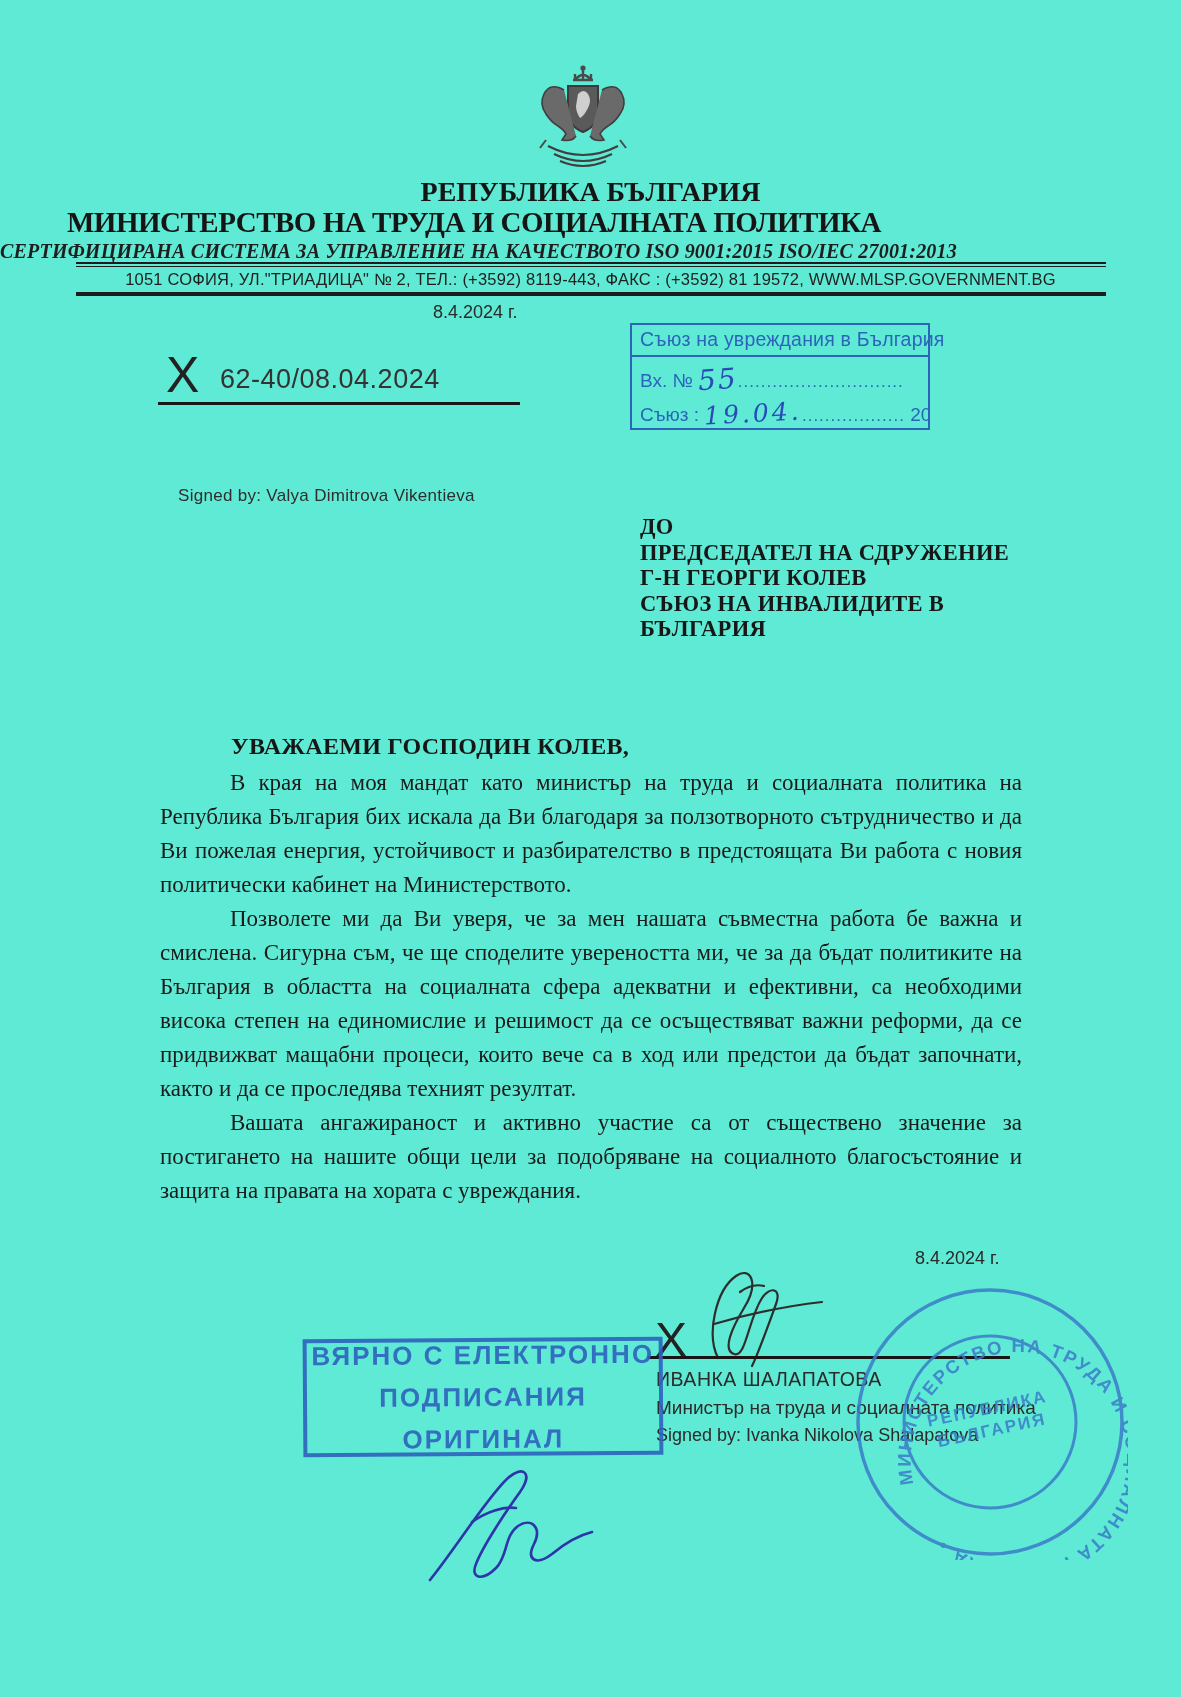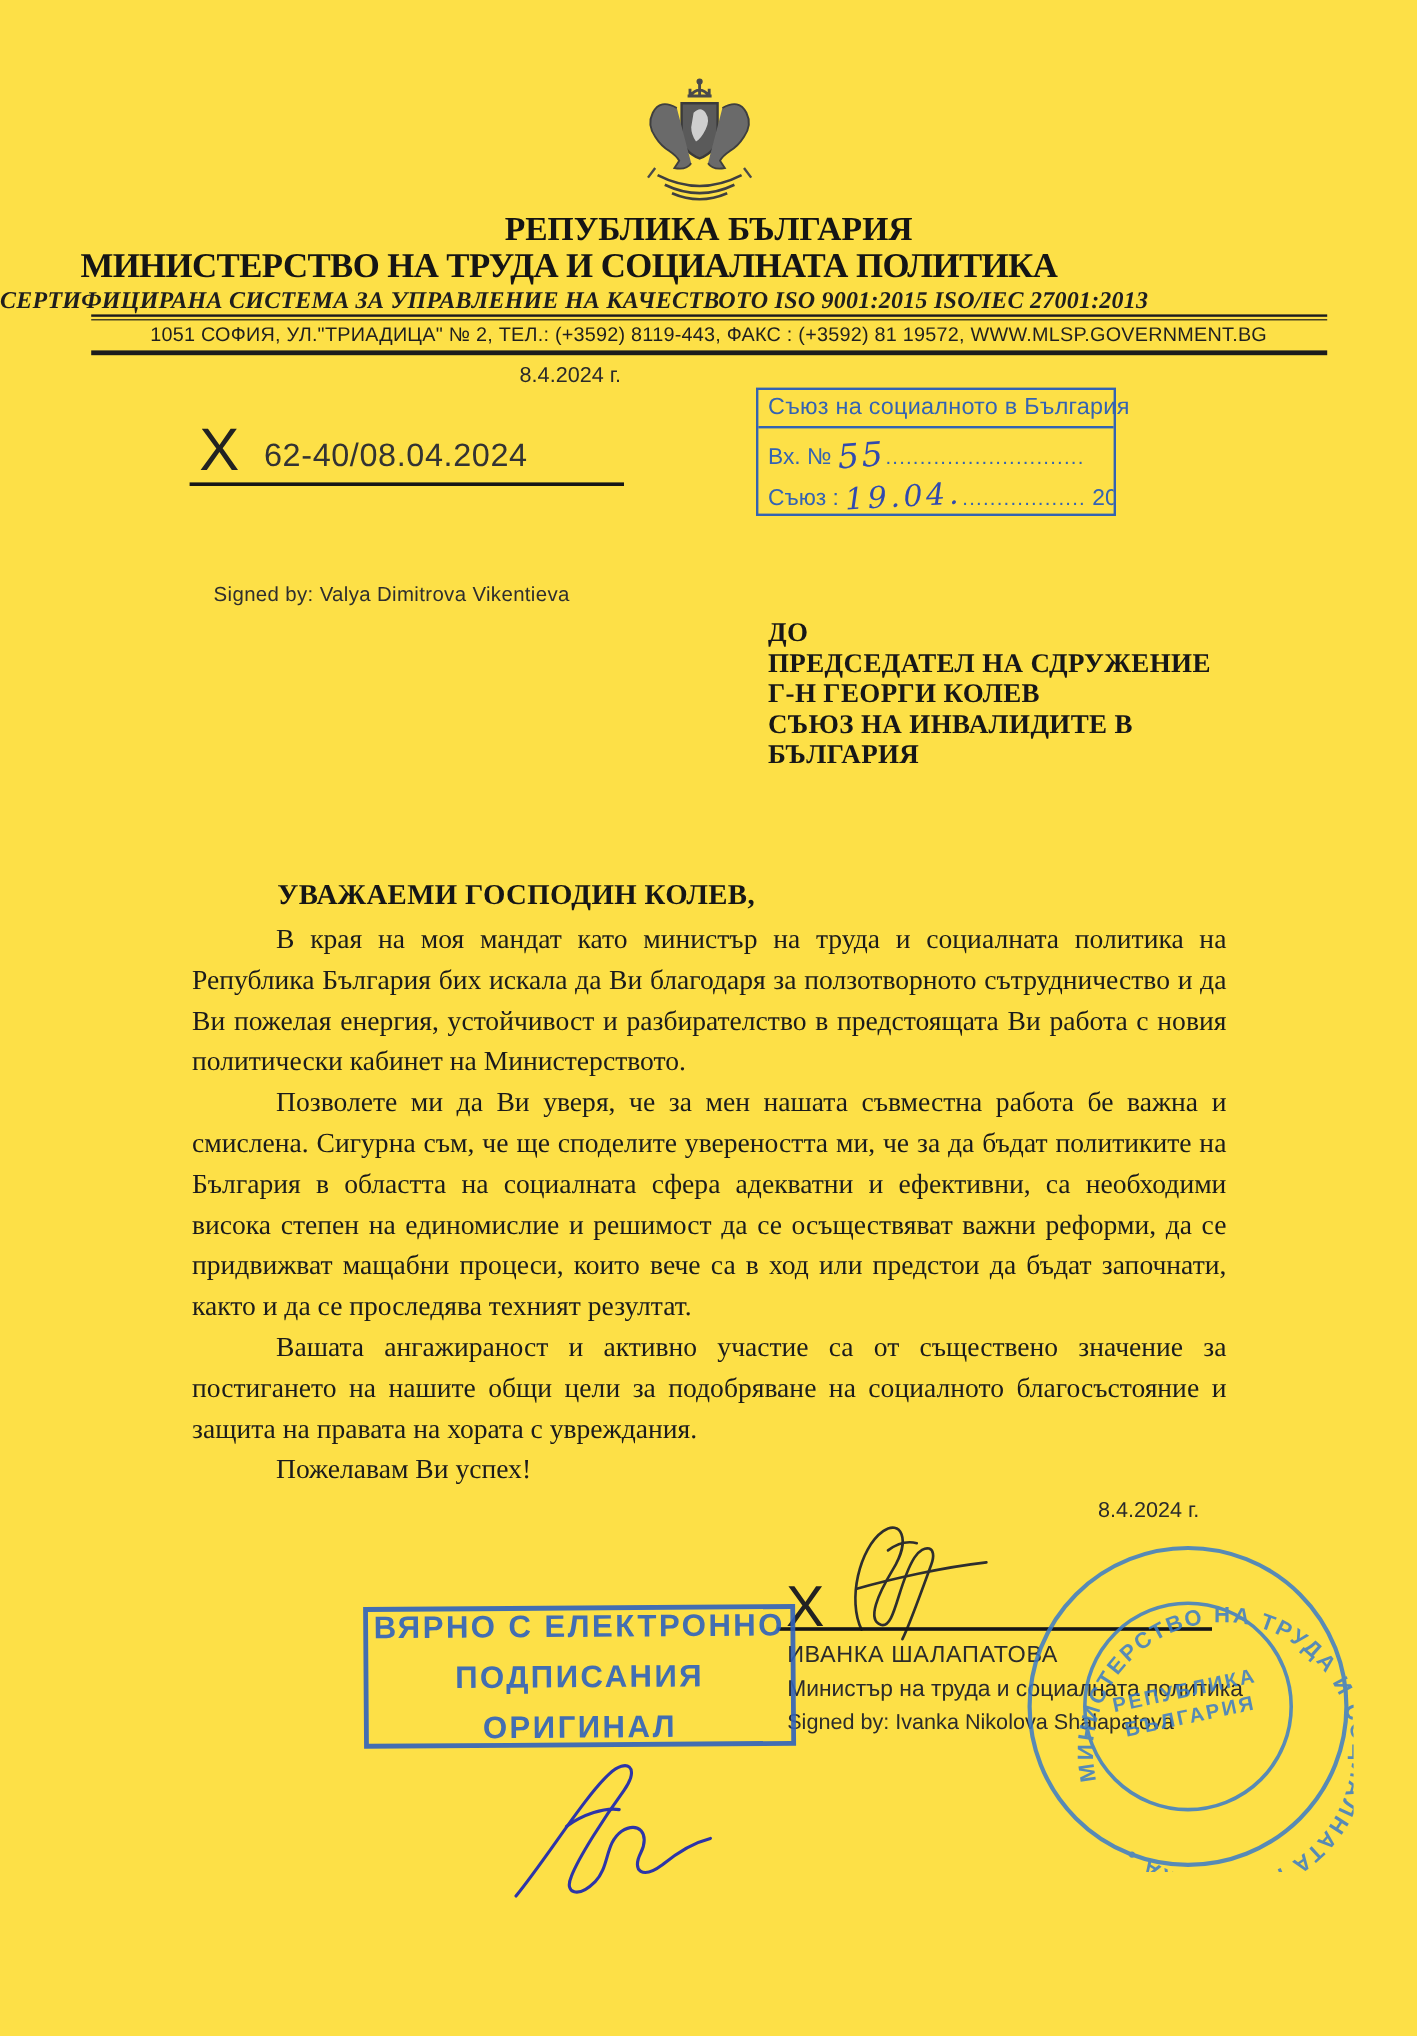--- a/index.html
+++ b/index.html
@@ -3,21 +3,21 @@
 <meta charset="utf-8">
 <style>
   html,body{margin:0;padding:0;}
   body{
     width:1181px;height:1697px;
     background:#e8e8e8;
     font-family:"Liberation Serif", serif;
   }
   .page{
     position:relative;width:1181px;height:1697px;
-    background:#fde047;
+    background:#5eead4;
     overflow:hidden;
     color:#1b1b1b;
   }
   .abs{position:absolute;}
   
   .emblem{left:518px;top:64px;width:130px;height:118px;}
   .hdr-republic{left:0;top:176px;width:1181px;text-align:center;
     font-weight:bold;font-size:28px;letter-spacing:0px;color:#151515;}
   .hdr-ministry{left:0;top:206px;width:948px;text-align:center;
     font-weight:bold;font-size:29px;letter-spacing:-0.5px;color:#151515;}
@@ -109,21 +109,21 @@
   <div class="abs hdr-addr">1051 СОФИЯ, УЛ."ТРИАДИЦА" № 2, ТЕЛ.: (+3592) 8119-443, ФАКС : (+3592) 81 19572, WWW.MLSP.GOVERNMENT.BG</div>
   <div class="abs rule rule-c"></div>
 
   <div class="abs date-top">8.4.2024 г.</div>
   <div class="abs xmark1">X</div>
   <div class="abs refnum">62-40/08.04.2024</div>
   <div class="abs underline1"></div>
   <div class="abs signedby1">Signed by: Valya Dimitrova Vikentieva</div>
 
   <div class="abs entry-stamp">
-    <div class="entry-org">Съюз на социалното в България</div>
+    <div class="entry-org">Съюз на увреждания в България</div>
     <div class="entry-row">
       <span>Вх. №</span>
       <span class="hand hand-num">55</span><span class="dots">.............................</span>
     </div>
     <div class="entry-row">
       <span>Съюз :</span>
       <span class="hand hand-date">19.04.</span><span class="dots">..................</span>
       <span>20</span><span class="hand hand-year">24</span>
     </div>
   </div>
@@ -134,21 +134,20 @@
     <div>Г-Н ГЕОРГИ КОЛЕВ</div>
     <div>СЪЮЗ НА ИНВАЛИДИТЕ В</div>
     <div>БЪЛГАРИЯ</div>
   </div>
 
   <div class="abs salutation">УВАЖАЕМИ ГОСПОДИН КОЛЕВ,</div>
   <div class="abs body-block">
     <p>В края на моя мандат като министър на труда и социалната политика на Република България бих искала да Ви благодаря за ползотворното сътрудничество и да Ви пожелая енергия, устойчивост и разбирателство в предстоящата Ви работа с новия политически кабинет на Министерството.</p>
     <p>Позволете ми да Ви уверя, че за мен нашата съвместна работа бе важна и смислена. Сигурна съм, че ще споделите увереността ми, че за да бъдат политиките на България в областта на социалната сфера адекватни и ефективни, са необходими висока степен на единомислие и решимост да се осъществяват важни реформи, да се придвижват мащабни процеси, които вече са в ход или предстои да бъдат започнати, както и да се проследява техният резултат.</p>
     <p>Вашата ангажираност и активно участие са от съществено значение за постигането на нашите общи цели за подобряване на социалното благосъстояние и защита на правата на хората с увреждания.</p>
-    <p>Пожелавам Ви успех!</p>
   </div>
 
   <div class="abs date-bottom">8.4.2024 г.</div>
 
   <svg class="abs sig-black" viewBox="0 0 140 112">
     <g fill="none" stroke="#2e2e2e" stroke-width="2.2" stroke-linecap="round">
       <path d="M28 96 C16 72 26 28 46 14 C60 4 70 20 54 46 C42 66 32 88 44 92 C56 96 58 58 72 36 C80 24 92 26 86 42 C78 64 68 92 62 104"></path>
       <path d="M24 62 C52 54 96 44 132 40"></path>
       <path d="M50 30 C58 24 66 22 74 24"></path>
     </g>

